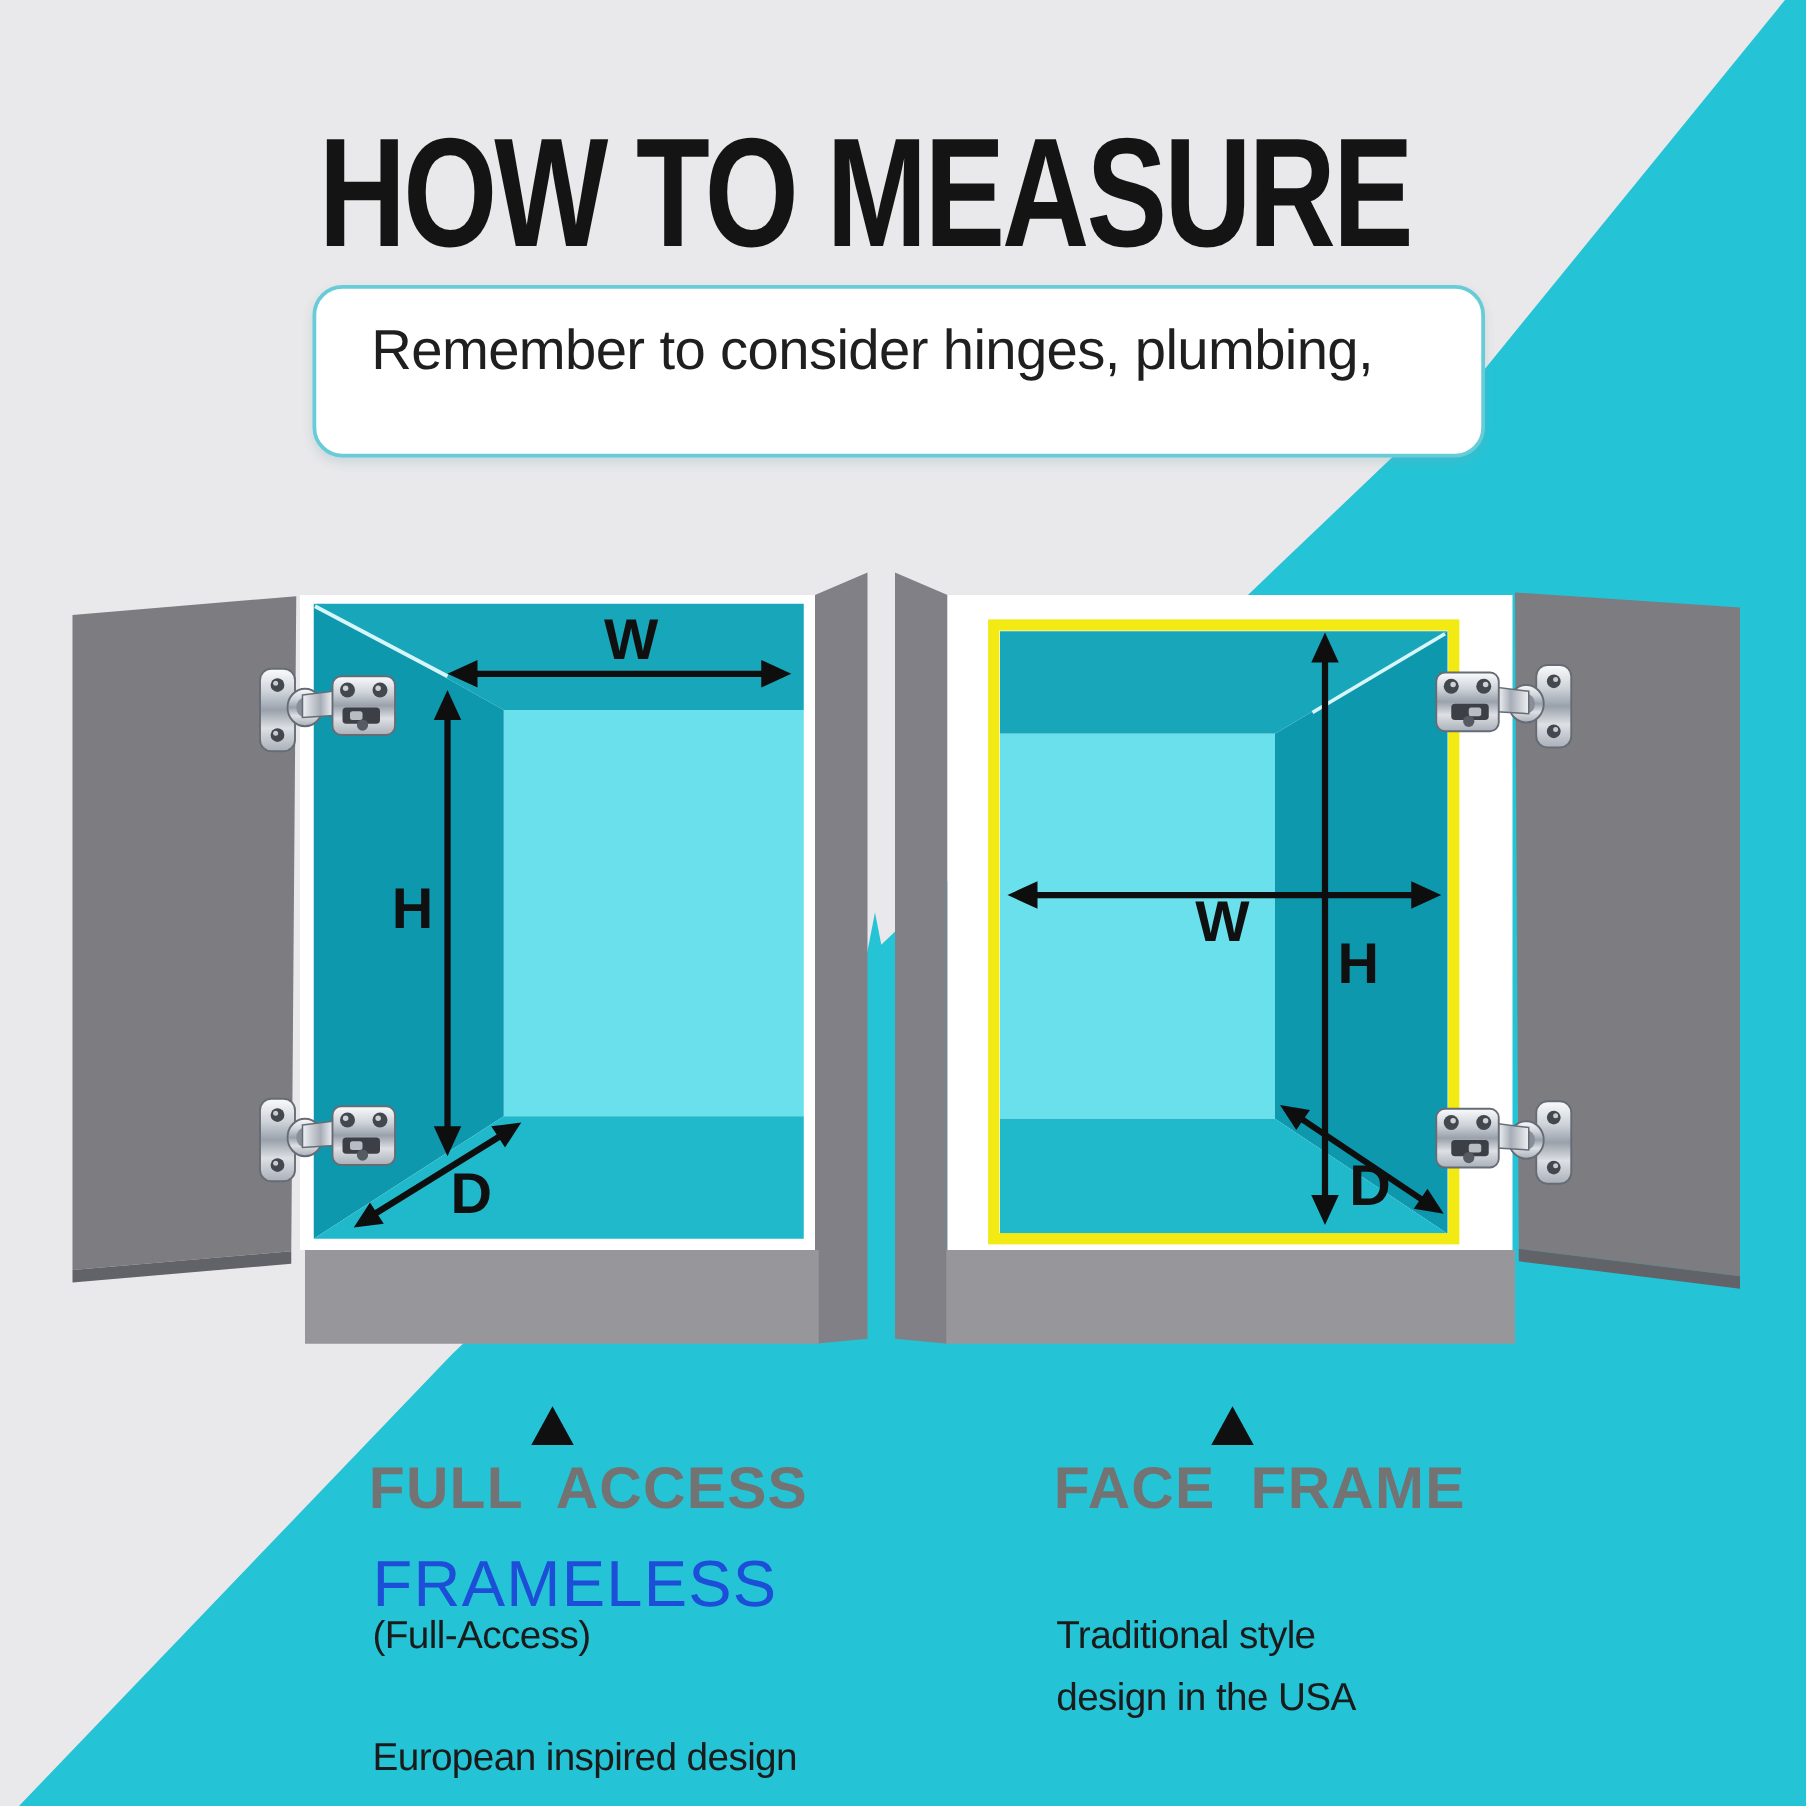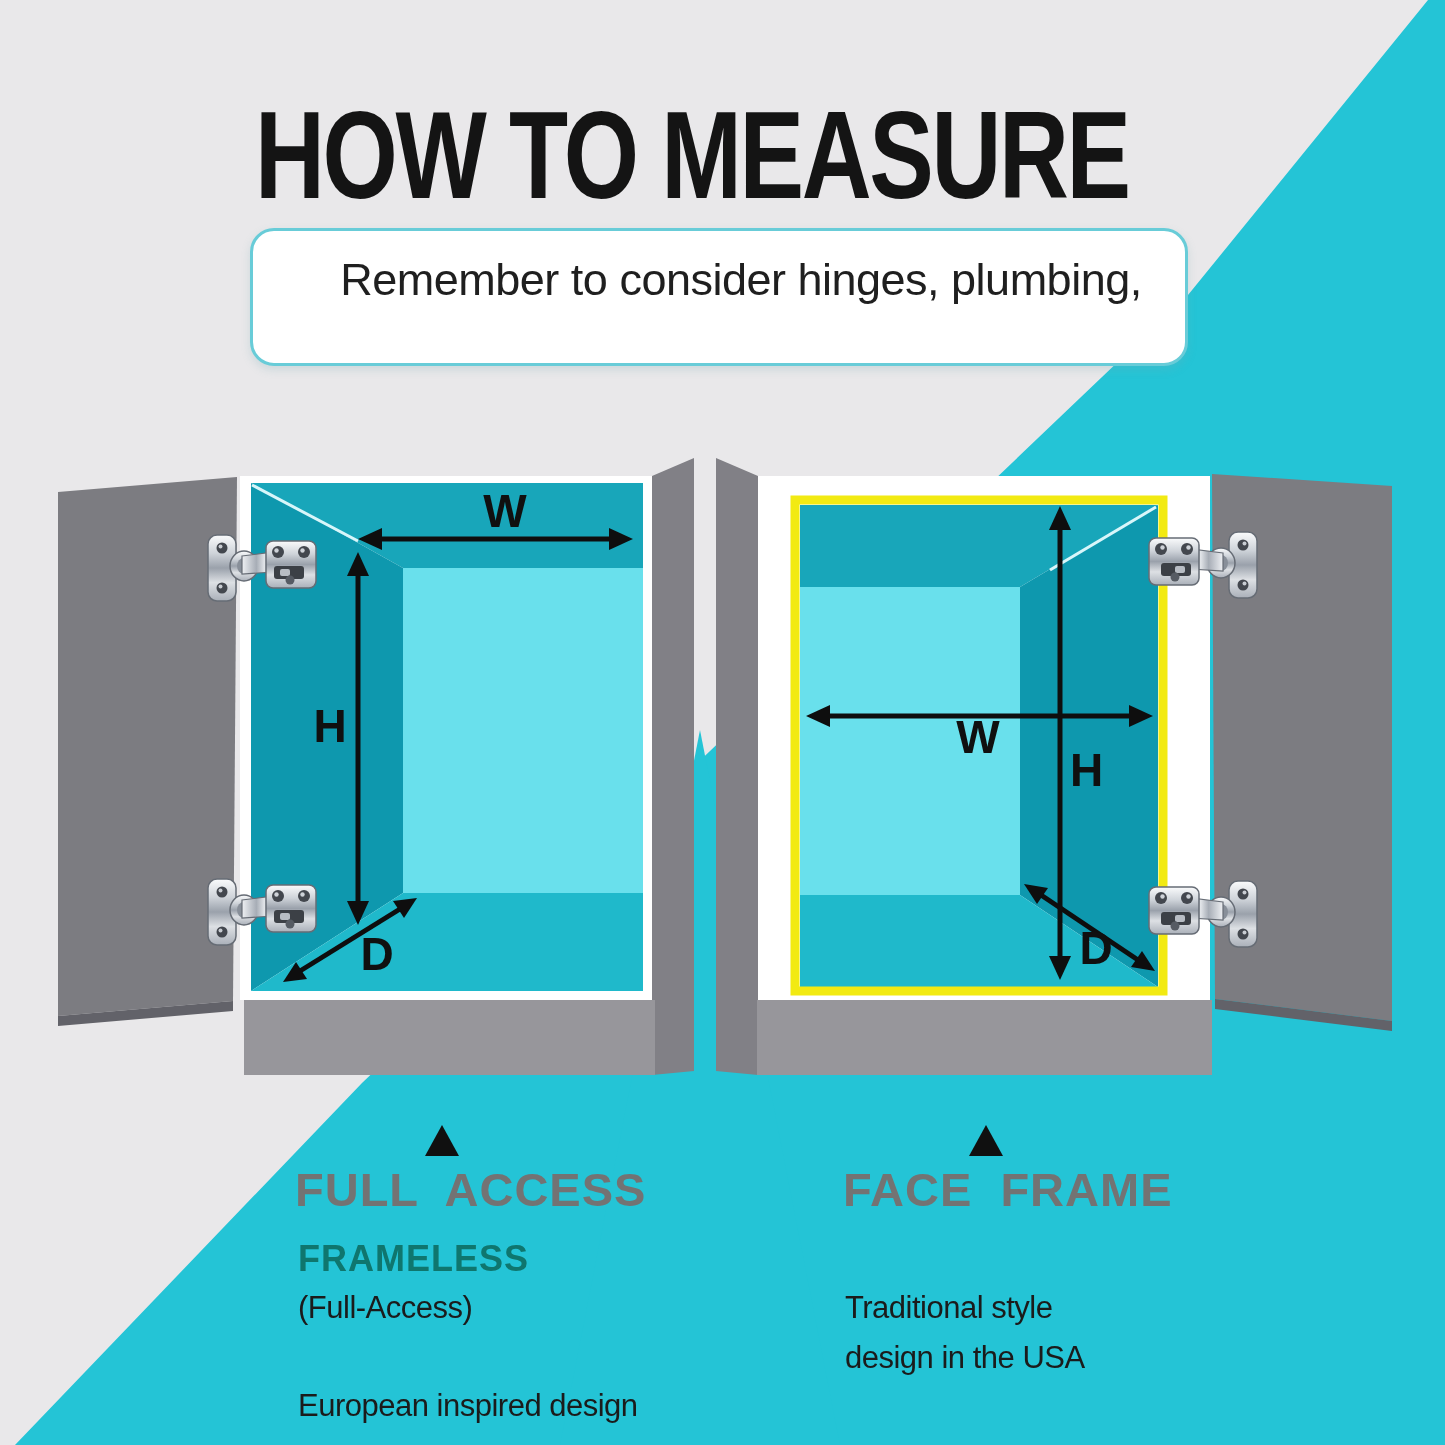--- a/index.html
+++ b/index.html
@@ -14,35 +14,35 @@
     font-size:124px;font-weight:700;letter-spacing:-3px;color:#141414;
     transform:scaleX(0.78);transform-origin:0 0;white-space:nowrap;
   }
   .note-box{
     position:absolute;left:250px;top:228px;width:938px;height:138px;
     background:#ffffff;border:3px solid #68ccd8;border-radius:24px;
     box-shadow:0 4px 8px rgba(120,170,180,0.25);
     box-sizing:border-box;padding:22px 0 0 44px;
   }
   .note-line{
-    font-size:45px;line-height:1.2;color:#1f1f1f;letter-spacing:-0.5px;white-space:nowrap;text-align:center;
+    font-size:45px;line-height:1.2;color:#1f1f1f;letter-spacing:-0.5px;white-space:nowrap;
   }
   .tri-marker{
     position:absolute;width:0;height:0;
     border-left:17px solid transparent;border-right:17px solid transparent;
     border-bottom:31px solid #101010;
   }
   .tri-left{left:425px;top:1125px;}
   .tri-right{left:969px;top:1125px;}
   .sec-heading{
     position:absolute;font-size:47px;font-weight:700;color:#737373;
     letter-spacing:1px;word-spacing:14px;white-space:nowrap;
   }
   .sec-subheading{
-    position:absolute;font-size:36px;font-weight:700;color:#0f766e;
+    position:absolute;font-size:52px;font-weight:400;color:#1d4ed8;
     letter-spacing:1px;white-space:nowrap;
   }
   .sec-detail{
     position:absolute;font-size:31px;font-weight:400;color:#1b1b1b;
     letter-spacing:-0.5px;white-space:nowrap;
   }
   .dim-label{font-family:"Liberation Sans",sans-serif;font-weight:700;font-size:46px;fill:#101010;}
 </style>
 </head>
 <body>

